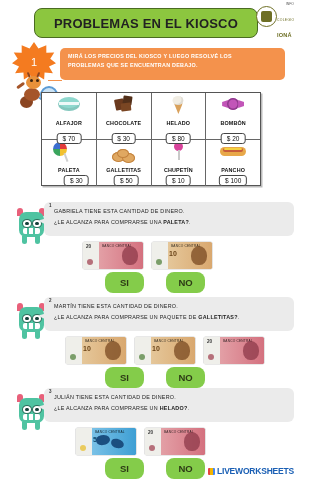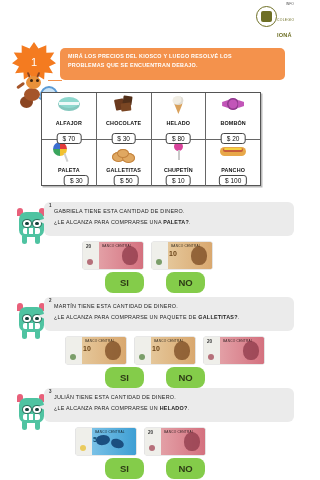--- a/index.html
+++ b/index.html
@@ -162,20 +162,23 @@
   .foot{position:absolute;right:6px;bottom:4px;display:flex;align-items:center;gap:2px;}
   .foot-ic{width:7px;height:7px;background:
      linear-gradient(90deg,#E8453C 0 33%,#F4B400 0 66%,#4285F4 0 100%);border-radius:1px;}
   .foot-tx{font-size:8.5px;font-weight:bold;color:#1A5FB4;letter-spacing:-.2px;}
 </style>
 </head>
 <body>
 
 <div class="page">
 
+  <div class="header-bar">
+    <span class="header-title">PROBLEMAS EN EL KIOSCO</span>
+  </div>
 
   <div class="logo">
     <span class="logo-top">INFO</span>
     <span class="logo-mark"></span>
     <span class="logo-txt">
       <span class="logo-l1">COLEGIO</span><br>
       <span class="logo-l2">IONÁ</span>
     </span>
   </div>
 
@@ -422,14 +425,18 @@
           <span class="seal"></span>
       </div>
     </div>
 
     <div class="answers" style="left:105px;top:70px">
       <div class="ansbtn">SI</div>
       <div class="ansbtn">NO</div>
     </div>
   </div>
 
+  <div class="foot">
+    <span class="foot-ic"></span>
+    <span class="foot-tx">LIVEWORKSHEETS</span>
+  </div>
 
 </div>
 
 </body></html>

